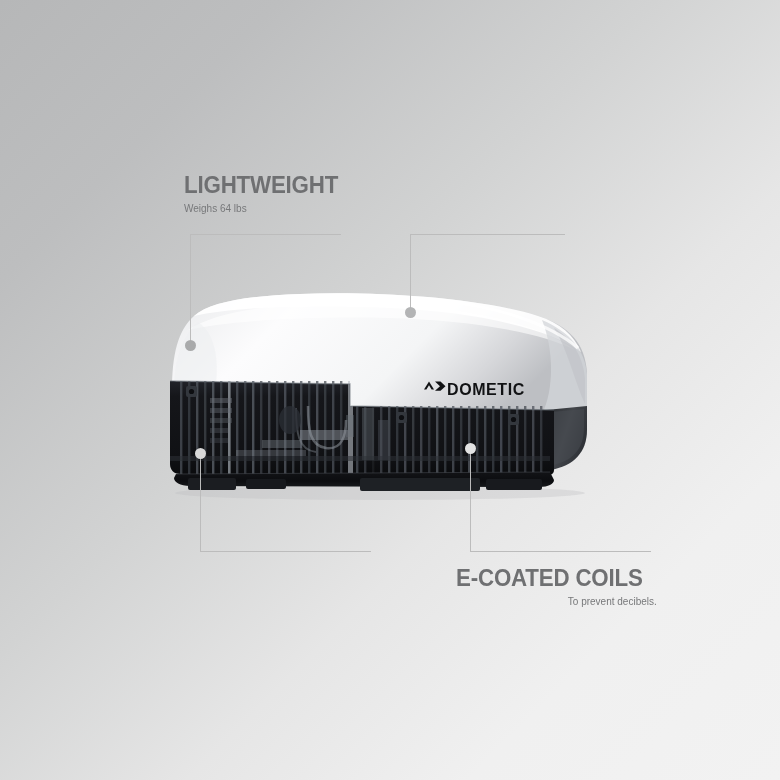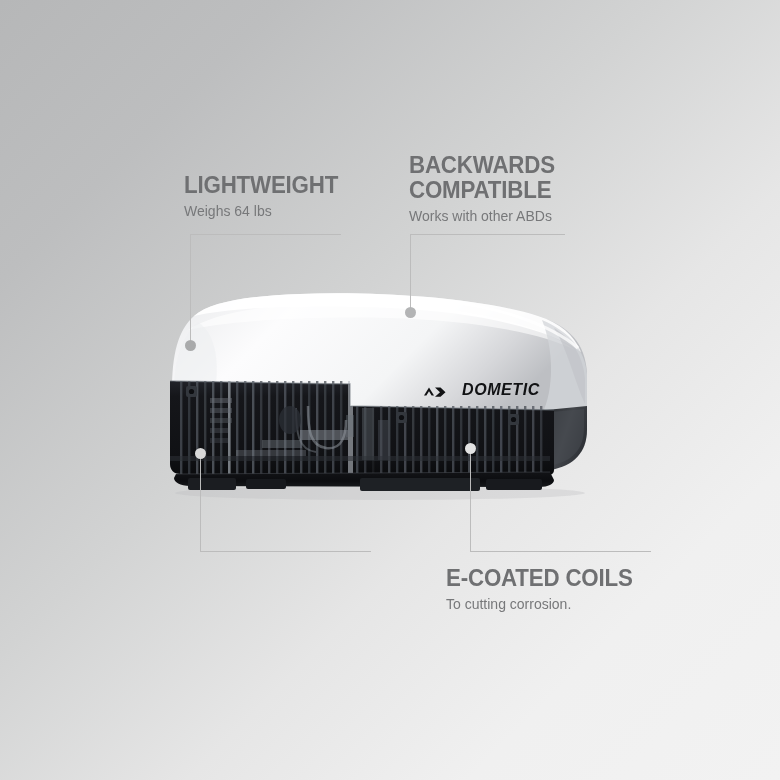--- a/index.html
+++ b/index.html
@@ -22,31 +22,31 @@
     font-weight: bold;
     font-size: 24px;
     letter-spacing: -0.2px;
     line-height: 1.05;
     color: #6f7072;
     transform: scaleX(0.93);
     transform-origin: left center;
     white-space: pre-line;
   }
   .c-sub {
-    font-size: 14px;
+    font-size: 10px;
     line-height: 1.38;
     color: #77787a;
     margin-top: 5px;
     white-space: pre-line;
   }
 
   #callout-lightweight { left: 184px; top: 172px; }
   #callout-backwards   { left: 409px; top: 152px; }
   #callout-noise       { left: 199px; top: 565px; }
-  #callout-ecoat       { left: 446px; top: 565px; }
+  #callout-ecoat       { left: 456px; top: 565px; text-align: right; }
 
   
   .lead-h, .lead-v {
     position: absolute;
     background: #bcbcbc;
   }
   .lead-h { height: 1px; }
   .lead-v { width: 1px; }
 
   #lw-h { left: 190px; top: 234px; width: 151px; }
@@ -89,23 +89,22 @@
     left: 150px; top: 280px;
     width: 460px; height: 225px;
   }
   #unit svg { display: block; }
 
   
   #logo {
     position: absolute;
     left: 424px; top: 380px;
     display: flex;
-    align-items: flex-end;
-    gap: 16px;
-    font-style: italic;
+    align-items: flex-start;
+    gap: 1px;
   }
   #logo-text {
     font-size: 16.5px;
     font-weight: bold;
     letter-spacing: 0.6px;
     color: #111214;
     transform: scaleX(0.97);
     transform-origin: left center;
   }
 </style>
@@ -309,25 +308,20 @@
 
   <div class="lead-h" id="ec-h"></div>
   <div class="lead-v" id="ec-v"></div>
   <div id="ec-dot"></div>
 
   <div class="callout" id="callout-lightweight">
     <div class="c-title">LIGHTWEIGHT</div>
     <div class="c-sub">Weighs 64 lbs</div>
   </div>
 
-  <div class="callout" id="callout-backwards">
-    <div class="c-title">BACKWARDS
-COMPATIBLE</div>
-    <div class="c-sub">Works with other ABDs</div>
-  </div>
 
 
   <div class="callout" id="callout-ecoat">
     <div class="c-title">E-COATED COILS</div>
-    <div class="c-sub">To cutting corrosion.</div>
+    <div class="c-sub">To prevent decibels.</div>
   </div>
 
 </div>
 
 </body></html>

